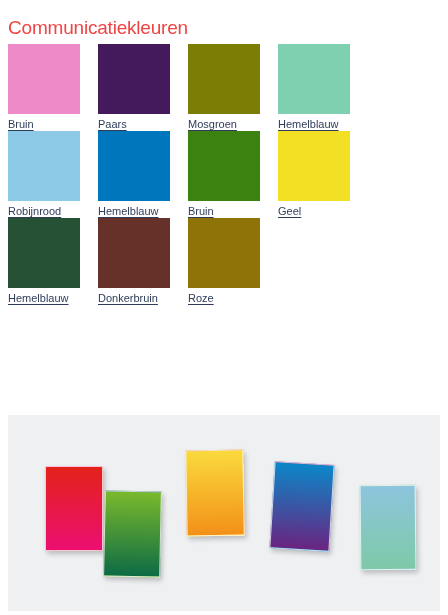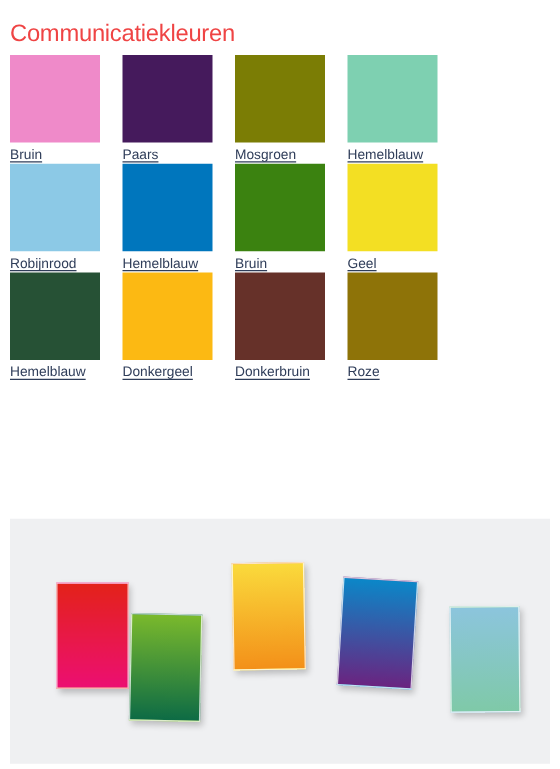--- a/index.html
+++ b/index.html
@@ -145,24 +145,20 @@
     <div class="swatch-cell">
       <span class="swatch-chip" style="background:#f3df23"></span>
       <a class="swatch-label">Geel</a>
     </div>
 
     <div class="swatch-cell">
       <span class="swatch-chip" style="background:#265135"></span>
       <a class="swatch-label">Hemelblauw</a>
     </div>
 
-    <div class="swatch-cell">
-      <span class="swatch-chip" style="background:#fcb913"></span>
-      <a class="swatch-label">Donkergeel</a>
-    </div>
 
     <div class="swatch-cell">
       <span class="swatch-chip" style="background:#663129"></span>
       <a class="swatch-label">Donkerbruin</a>
     </div>
 
     <div class="swatch-cell">
       <span class="swatch-chip" style="background:#8e7308"></span>
       <a class="swatch-label">Roze</a>
     </div>

